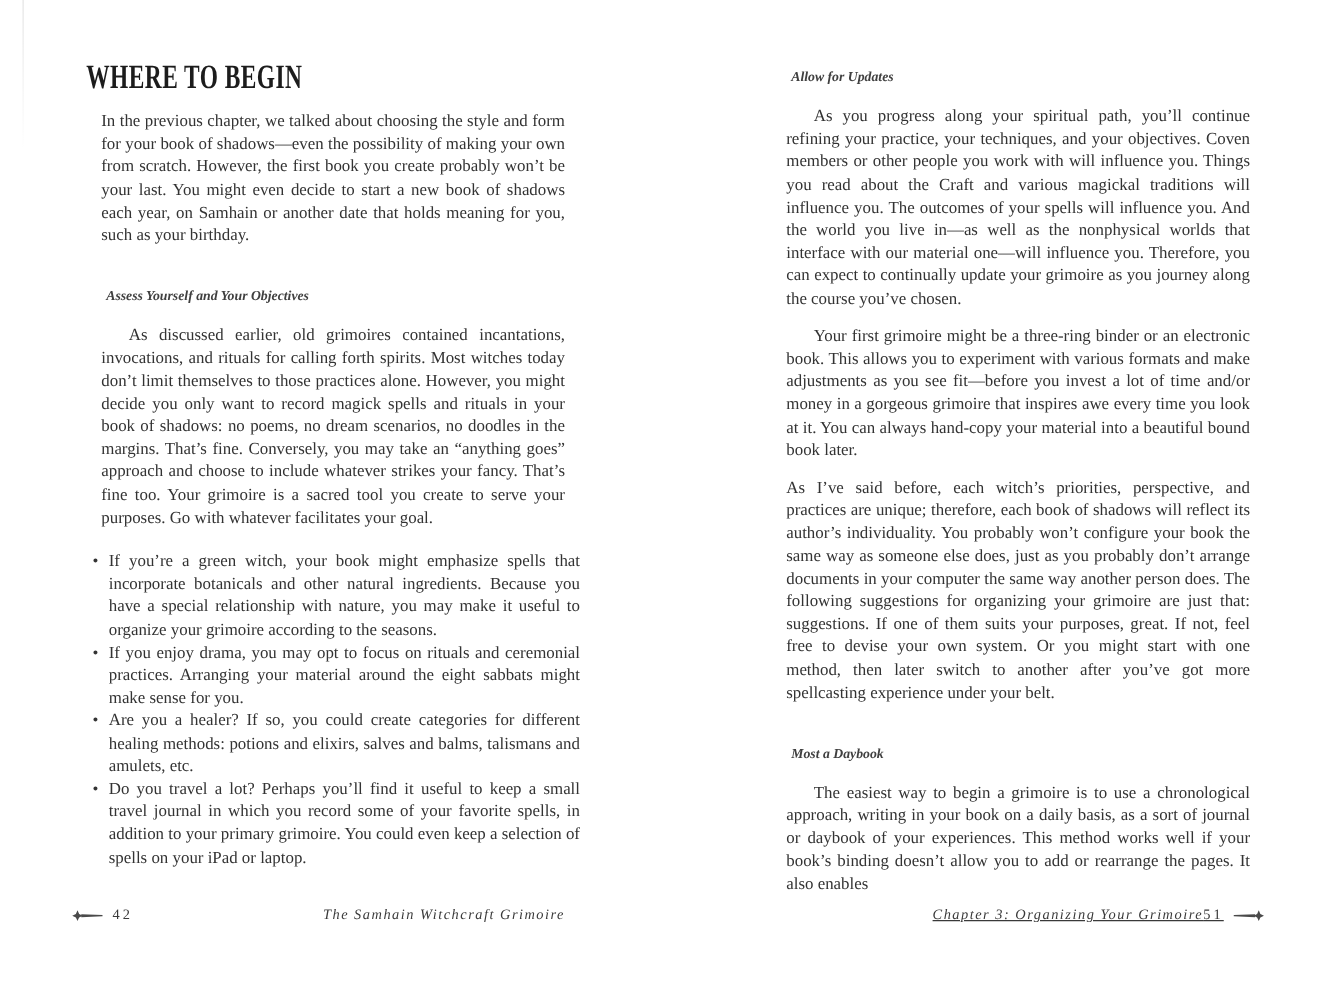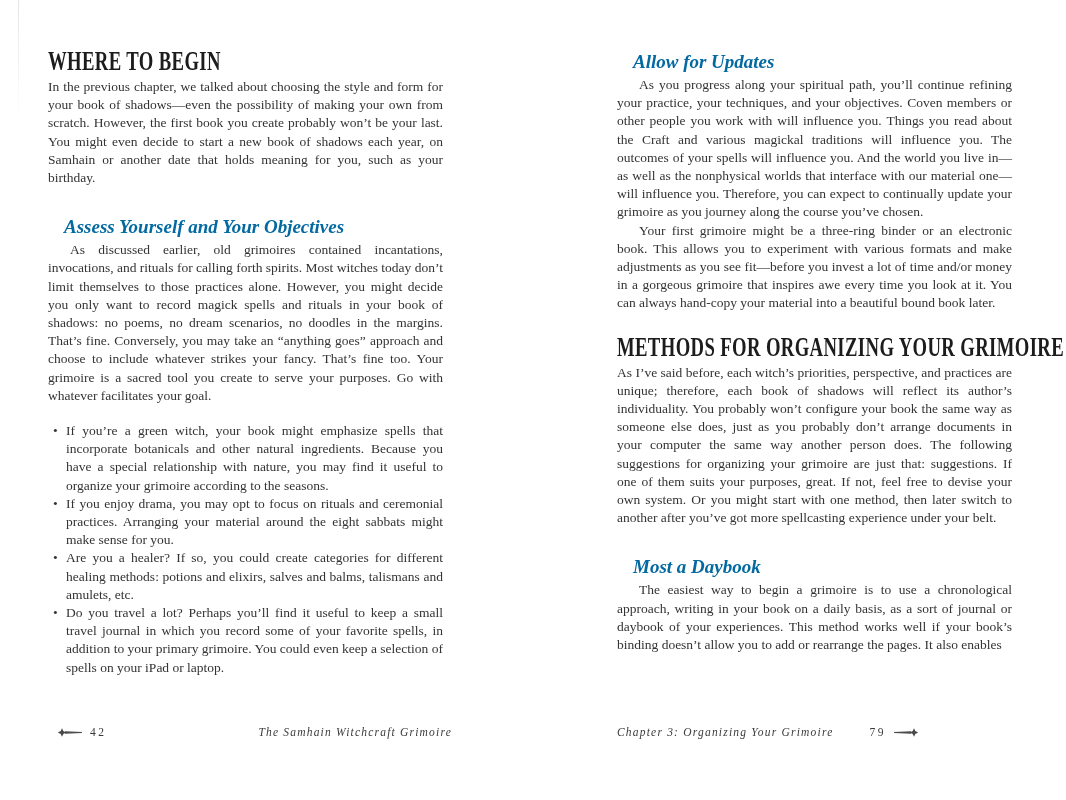--- a/index.html
+++ b/index.html
@@ -21,51 +21,51 @@
   }
   .col {
     position: absolute;
     top: 48px;
     width: 395px;
     font-size: 13.5px;
     line-height: 18.2px;
     text-align: justify;
     color: #333333;
   }
-  .col-left  { left: 48px; }
+  .col-left  { left: 69px; }
   .col-right { left: 617px; }
 
   .display-heading {
     display: inline-block;
     font-family: "Liberation Serif", serif;
     font-weight: bold;
     font-size: 26px;
     line-height: 26px;
     letter-spacing: 0.5px;
     color: #1c1c1c;
     transform: scale(0.72, 1.05);
     transform-origin: left top;
     white-space: nowrap;
     text-align: left;
   }
   .h1-wrap { height: 28px; margin-bottom: 2px; text-align: left; }
 
   .subhead {
     font-style: italic;
     font-weight: bold;
-    font-size: 19px;
+    font-size: 11px;
     line-height: 20px;
-    color: #0369a1;
+    color: #404040;
     margin-left: 16px;
     text-align: left;
   }
   .sp-above { margin-top: 30px; }
   .sp-below { margin-bottom: 4px; }
 
-  p.body { margin: 0; }
+  p.body { margin: 12px; }
   p.ind { text-indent: 22px; }
 
   ul.bullets {
     list-style: none;
     margin-top: 17px;
     padding-left: 5px;
   }
   ul.bullets li {
     position: relative;
     padding-left: 13px;
@@ -77,24 +77,23 @@
   }
 
   .footer {
     position: absolute;
     top: 726px;
     width: 395px;
     display: flex;
     align-items: center;
     font-size: 11.5px;
     color: #3a3a3a;
-    gap: 36px;
   }
   .footer-left  { left: 57px;  justify-content: space-between; }
-  .footer-right { left: 617px; justify-content: flex-start; }
+  .footer-right { left: 617px; justify-content: flex-end; text-decoration: underline; }
   .running-title {
     font-style: italic;
     letter-spacing: 1.2px;
   }
   .page-num {
     letter-spacing: 2.5px;
     font-size: 11.5px;
     color: #3a3a3a;
   }
   .num-group { display: flex; align-items: center; gap: 7px; }
@@ -112,21 +111,21 @@
       <span class="display-heading">WHERE TO BEGIN</span>
     </div>
     <p class="body">In the previous chapter, we talked about choosing the style and form for your book of shadows—even the possibility of making your own from scratch. However, the first book you create probably won’t be your last. You might even decide to start a new book of shadows each year, on Samhain or another date that holds meaning for you, such as your birthday.</p>
 
     <div class="subhead sp-above sp-below">Assess Yourself and Your Objectives</div>
     <p class="body ind">As discussed earlier, old grimoires contained incantations, invocations, and rituals for calling forth spirits. Most witches today don’t limit themselves to those practices alone. However, you might decide you only want to record magick spells and rituals in your book of shadows: no poems, no dream scenarios, no doodles in the margins. That’s fine. Conversely, you may take an “anything goes” approach and choose to include whatever strikes your fancy. That’s fine too. Your grimoire is a sacred tool you create to serve your purposes. Go with whatever facilitates your goal.</p>
 
     <ul class="bullets">
       <li>
         <span class="marker">•</span>
-        <span>If you’re a green witch, your book might emphasize spells that incorporate botanicals and other natural ingredients. Because you have a special relationship with nature, you may find it useful to organize your grimoire according to the seasons.</span>
+        <span>If you’re a green witch, your book might emphasize spells that incorporate botanicals and other natural ingredients. Because you have a special relationship with nature, you may make it useful to organize your grimoire according to the seasons.</span>
       </li>
       <li>
         <span class="marker">•</span>
         <span>If you enjoy drama, you may opt to focus on rituals and ceremonial practices. Arranging your material around the eight sabbats might make sense for you.</span>
       </li>
       <li>
         <span class="marker">•</span>
         <span>Are you a healer? If so, you could create categories for different healing methods: potions and elixirs, salves and balms, talismans and amulets, etc.</span>
       </li>
       <li>
@@ -134,23 +133,20 @@
         <span>Do you travel a lot? Perhaps you’ll find it useful to keep a small travel journal in which you record some of your favorite spells, in addition to your primary grimoire. You could even keep a selection of spells on your iPad or laptop.</span>
       </li>
     </ul>
   </div>
 
   <div class="col col-right" style="top:52px;">
     <div class="subhead sp-below">Allow for Updates</div>
     <p class="body ind">As you progress along your spiritual path, you’ll continue refining your practice, your techniques, and your objectives. Coven members or other people you work with will influence you. Things you read about the Craft and various magickal traditions will influence you. The outcomes of your spells will influence you. And the world you live in—as well as the nonphysical worlds that interface with our material one—will influence you. Therefore, you can expect to continually update your grimoire as you journey along the course you’ve chosen.</p>
     <p class="body ind">Your first grimoire might be a three-ring binder or an electronic book. This allows you to experiment with various formats and make adjustments as you see fit—before you invest a lot of time and/or money in a gorgeous grimoire that inspires awe every time you look at it. You can always hand-copy your material into a beautiful bound book later.</p>
 
-    <div class="h1-wrap" style="margin-top:21px;">
-      <span class="display-heading">METHODS FOR ORGANIZING YOUR GRIMOIRE</span>
-    </div>
     <p class="body">As I’ve said before, each witch’s priorities, perspective, and practices are unique; therefore, each book of shadows will reflect its author’s individuality. You probably won’t configure your book the same way as someone else does, just as you probably don’t arrange documents in your computer the same way another person does. The following suggestions for organizing your grimoire are just that: suggestions. If one of them suits your purposes, great. If not, feel free to devise your own system. Or you might start with one method, then later switch to another after you’ve got more spellcasting experience under your belt.</p>
 
     <div class="subhead sp-above sp-below">Most a Daybook</div>
     <p class="body ind">The easiest way to begin a grimoire is to use a chronological approach, writing in your book on a daily basis, as a sort of journal or daybook of your experiences. This method works well if your book’s binding doesn’t allow you to add or rearrange the pages. It also enables</p>
   </div>
 
   <div class="footer footer-left">
     <span class="num-group">
       <span class="ornament">
         <svg width="26" height="11" viewBox="0 0 26 11">
@@ -159,21 +155,21 @@
         </svg>
       </span>
       <span class="page-num">42</span>
     </span>
     <span class="running-title">The Samhain Witchcraft Grimoire</span>
   </div>
 
   <div class="footer footer-right">
     <span class="running-title">Chapter 3: Organizing Your Grimoire</span>
     <span class="num-group">
-      <span class="page-num">79</span>
+      <span class="page-num">51</span>
       <span class="ornament">
         <svg width="26" height="11" viewBox="0 0 26 11">
           <path d="M21 1.2 L22.3 4.1 L25.2 5.5 L22.3 6.9 L21 9.8 L19.7 6.9 L16.8 5.5 L19.7 4.1 Z" fill="#4a4a4a"></path>
           <path d="M1 5.0 L18 4.3 L18 6.7 L1 6.0 Z" fill="#4a4a4a"></path>
         </svg>
       </span>
     </span>
   </div>
 </div>
 

